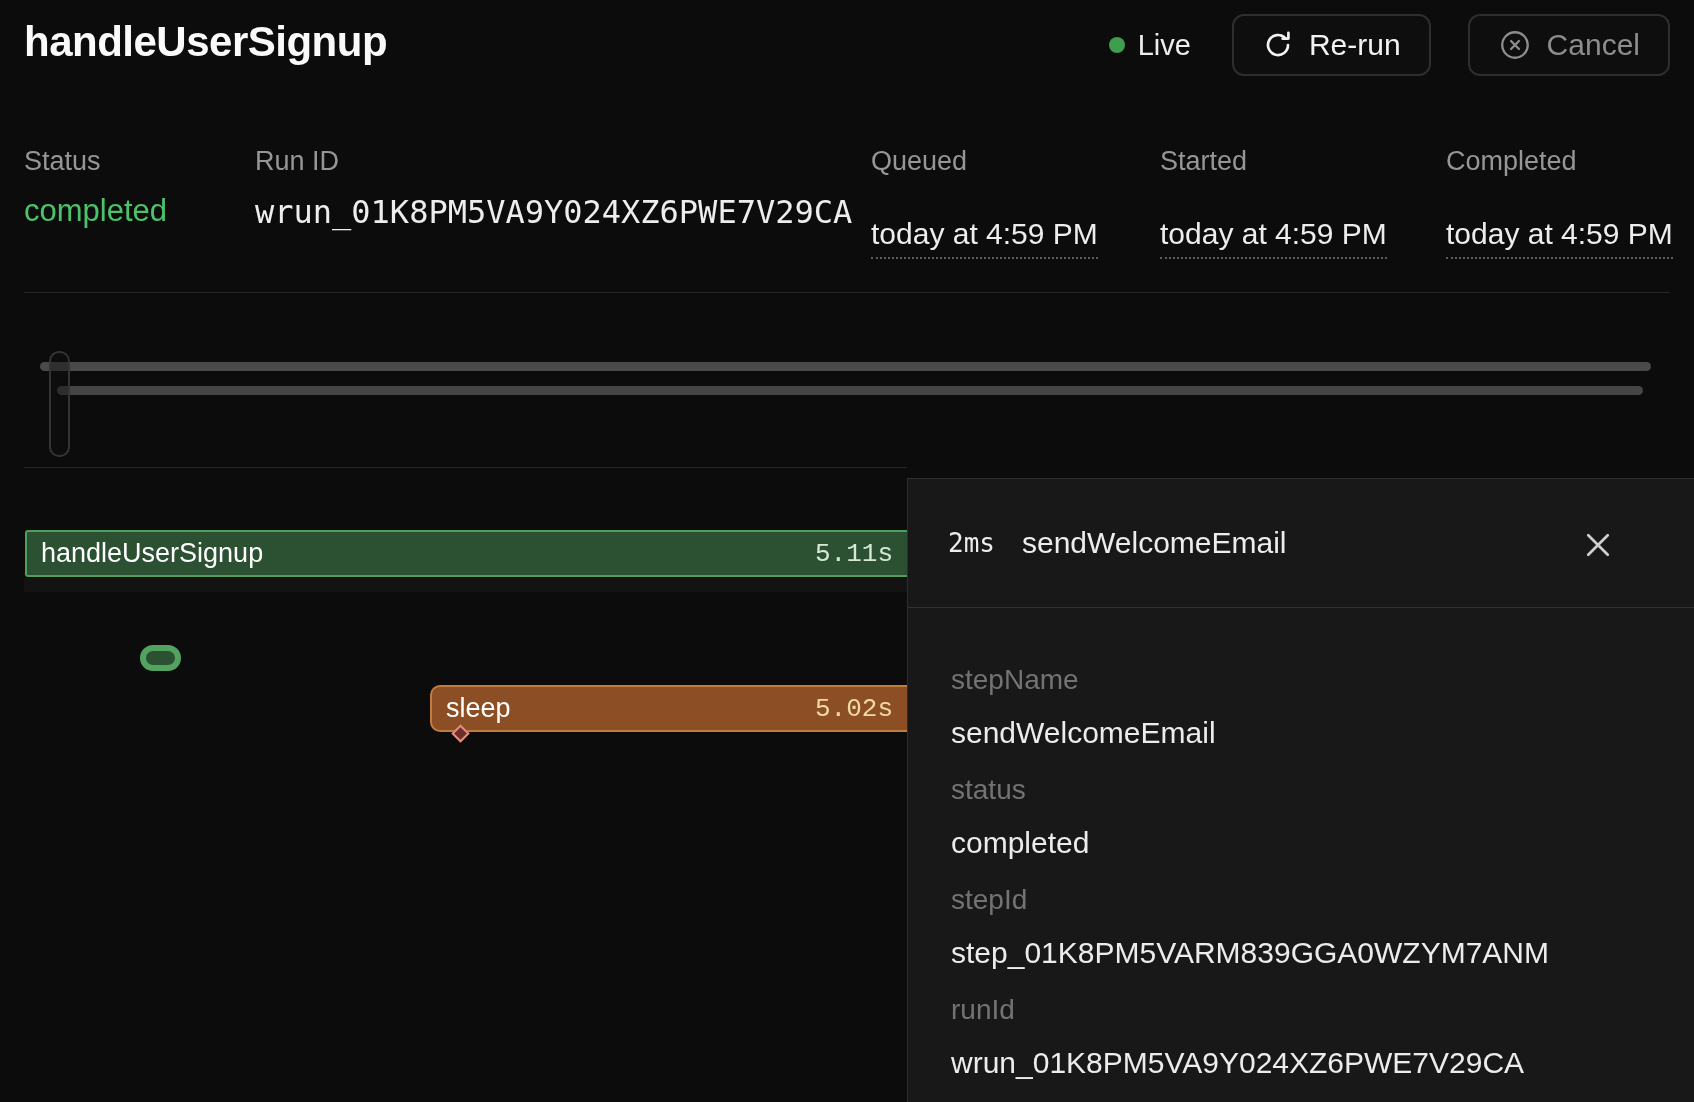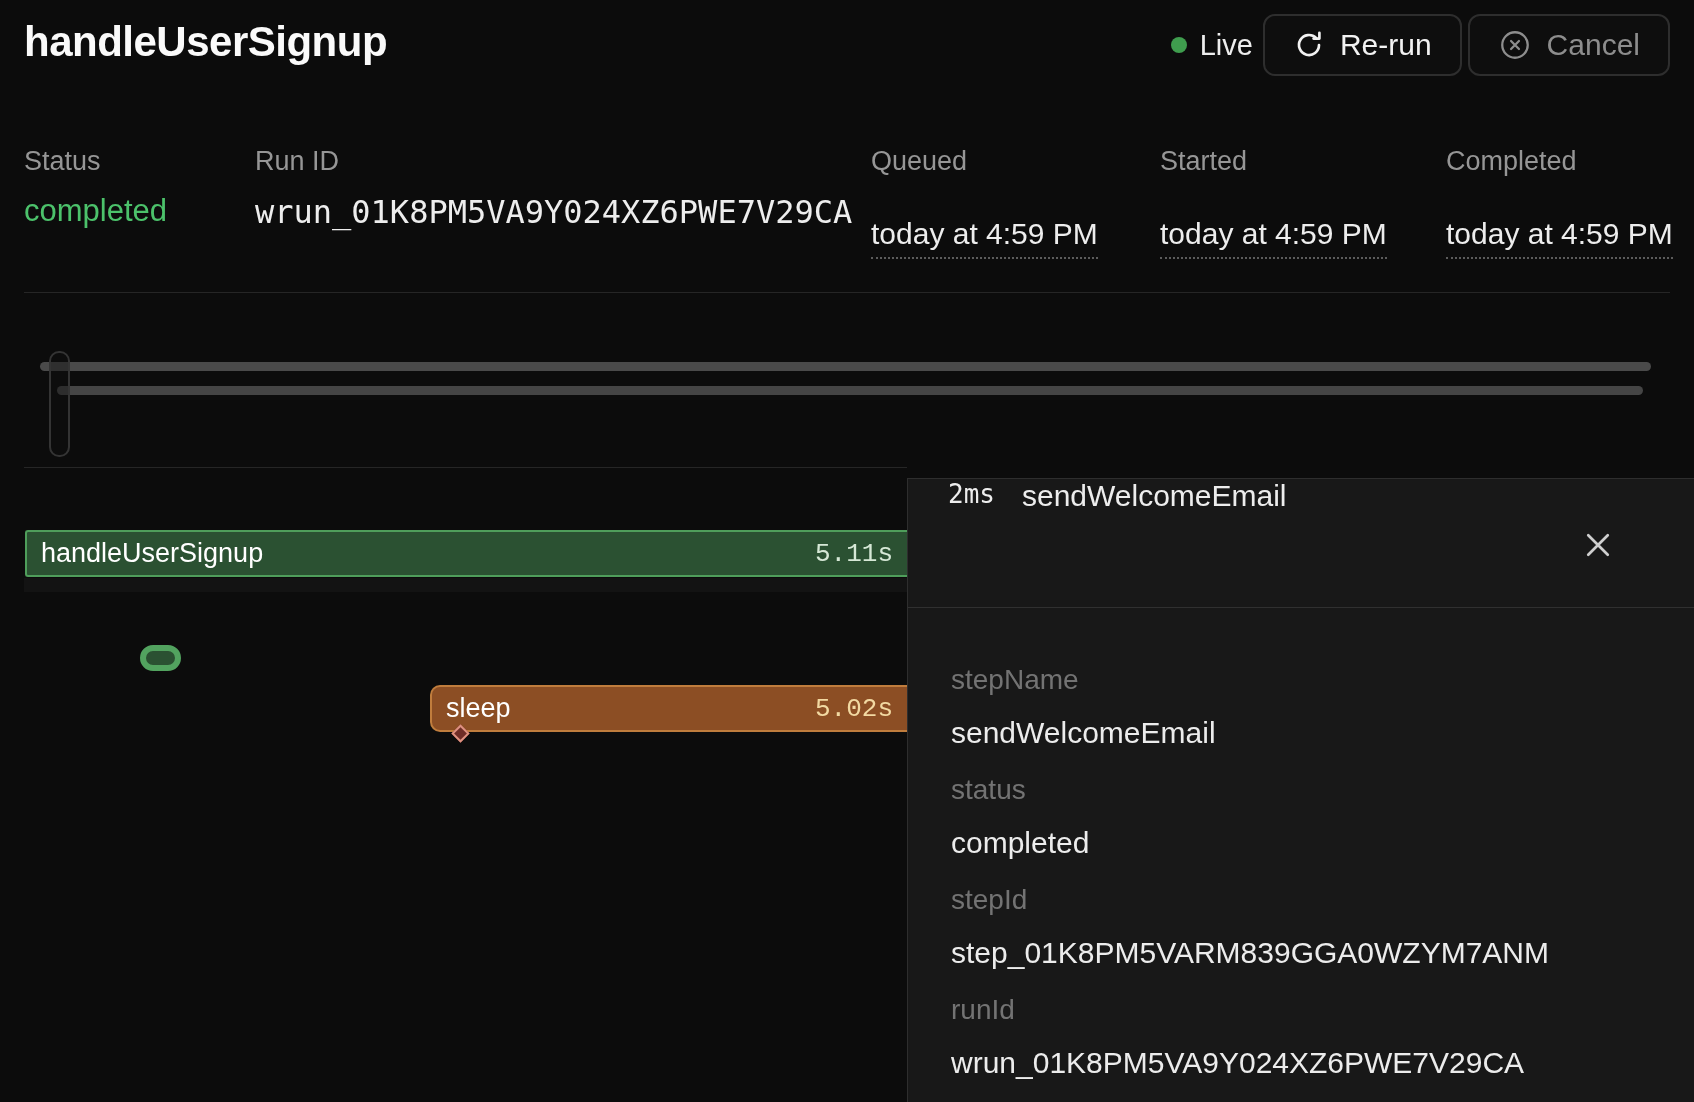--- a/index.html
+++ b/index.html
@@ -23,21 +23,21 @@
     font-weight: 700;
     color: #fafafa;
     letter-spacing: -0.5px;
   }
   .top-actions {
     position: absolute;
     right: 24px; top: 14px;
     height: 62px;
     display: flex;
     align-items: center;
-    gap: 6px;
+    gap: 37px;
   }
   .live-indicator {
     display: flex;
     align-items: center;
     gap: 13px;
     margin-right: 4px;
   }
   .live-dot {
     width: 16px; height: 16px;
     border-radius: 50%;
@@ -147,21 +147,21 @@
     left: 907px; top: 478px;
     width: 787px; height: 624px;
     background: #181818;
     border-left: 1px solid #2e2e2e;
     border-top: 1px solid #2e2e2e;
   }
   .panel-header {
     position: relative;
     height: 129px;
     display: flex;
-    align-items: flex-start;
+    align-items: center;
     padding: 0 40px;
     border-bottom: 1px solid #303030;
   }
   .panel-duration { font-size: 26px; color: #ededed; }
   .panel-title { margin-left: 27px; font-size: 30px; color: #ededed; }
   .close-btn {
     position: absolute;
     right: 78px; top: 48px;
     width: 36px; height: 36px;
     background: none;

